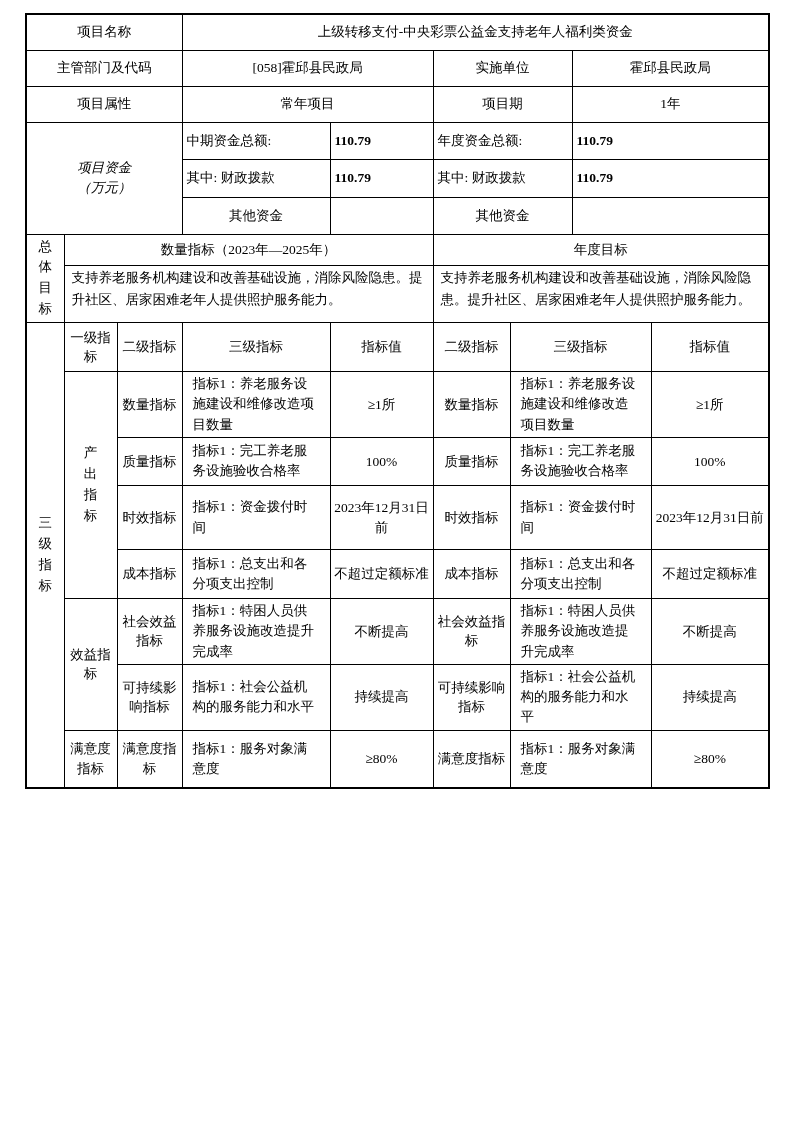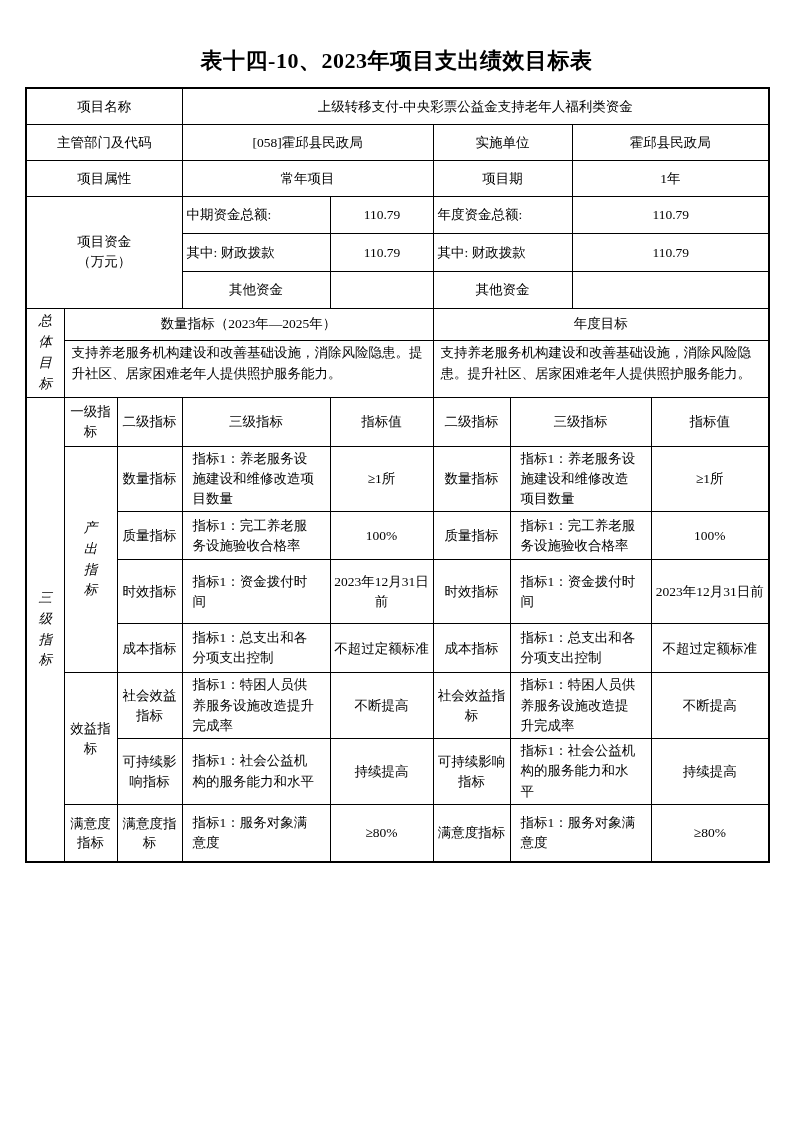--- a/index.html
+++ b/index.html
@@ -20,36 +20,35 @@
     width:743px;margin:13px 0 0 25px;
     border:2.2px solid #000;
   }
   td{
     border:1.6px solid #000;
     font-size:13.5px;line-height:1.45;
     text-align:center;vertical-align:middle;
     padding:2px 4px;overflow:hidden;word-break:normal;
   }
   td.tl{text-align:left;}
-  td.num{text-align:center;padding-right:3px;}
+  td.num{text-align:left;padding-right:3px;font-weight:bold;}
   td.goal{text-align:left;vertical-align:top;padding:1px 7px;line-height:1.6;}
   td.tl3{text-align:left;padding:2px 10px;line-height:1.5;}
   td.valcell{padding:12px 1px;}
-  .vchar{display:inline-block;width:1em;line-height:1.55;word-break:break-all;white-space:normal;font-style:italic;}
-  .w4{display:inline-block;width:4em;line-height:1.5;}
+  .vchar{display:inline-block;width:1em;line-height:1.55;word-break:break-all;white-space:normal;}
+  .w4{display:inline-block;width:4em;line-height:1.5;font-style:italic;}
   
   .h30{height:30px}.h36{height:36px}.h37{height:37px}.h38{height:38px}
   .h48{height:48px}.h49{height:49px}.h52{height:52px}.h54{height:54px}.h58{height:58px}
 </style>
 </head>
 <body>
 
 <div class="page">
 
-  <div class="title">表十四-10、2023年项目支出绩效目标表</div>
 
   <table class="main">
     <colgroup>
       <col style="width:38px">
         <col style="width:53px">
         <col style="width:65px">
       <col style="width:148px">
         <col style="width:103px">
         <col style="width:77px">
       <col style="width:62px">

